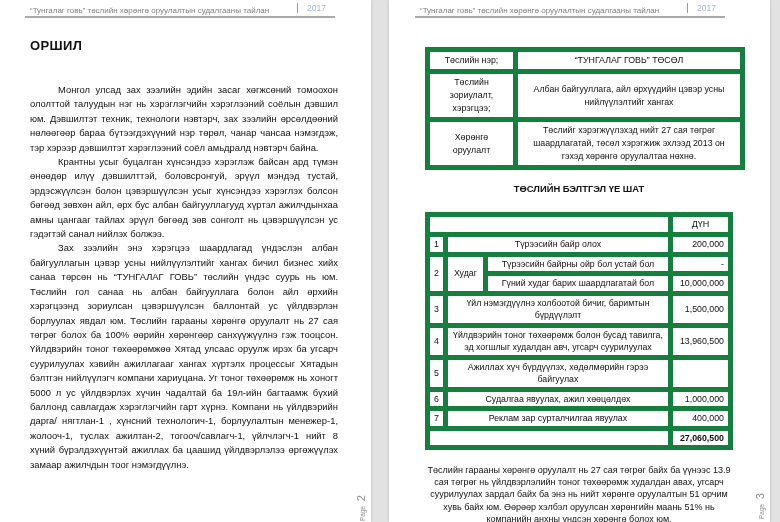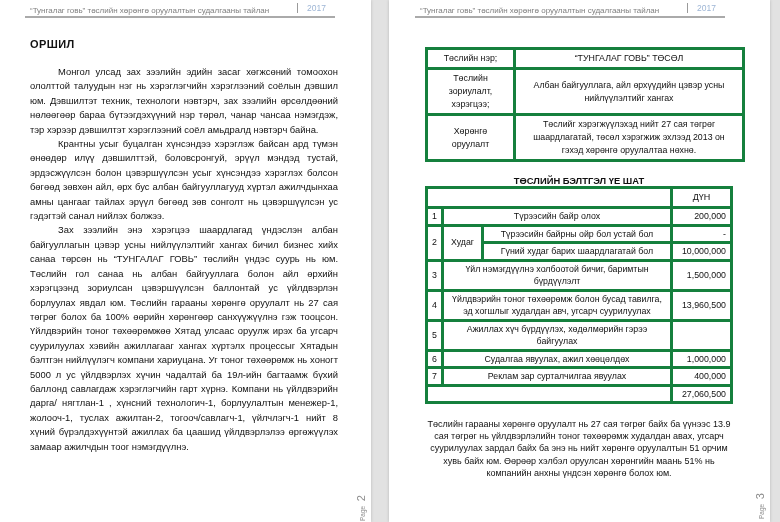--- a/index.html
+++ b/index.html
@@ -15,44 +15,44 @@
   
   .page-header { display:flex; align-items:center; border-bottom:2px solid #aaaaaa; height:18px; }
   .page-left .page-header { margin:0 36px 0 25px; }
   .page-right .page-header { margin:0 45px 0 26px; }
   .header-title { flex:1; font-size:8px; color:#808080; padding:4px 2px 0 5px; white-space:nowrap; overflow:hidden; }
   .header-year { width:38px; border-left:1px solid #9a9a9a; color:#9db5d5; font-weight:normal;
                  font-size:8.5px; display:flex; align-items:center; justify-content:center; }
 
   
   .content-left { padding:20px 33px 0 30px; }
-  .h-intro { font-size:11px; font-weight:bold; letter-spacing:0.4px; margin-bottom:15px; }
+  .h-intro { font-size:13px; font-weight:bold; letter-spacing:0.4px; margin-bottom:30px; }
   .content-left p { font-size:9.4px; line-height:14.4px; text-align:justify; text-indent:28px; }
 
   
   .content-right { padding:20px 25px 0 36px; }
   .h-summary { font-size:9.6px; font-weight:bold; letter-spacing:0.4px; }
 
   table { border-collapse:collapse; }
-  td { border:3px solid #15803d; vertical-align:middle; }
+  td { border:5px solid #15803d; vertical-align:middle; }
 
   .summary-table { width:320px; margin-top:9px; table-layout:fixed; }
   .summary-table td { font-size:8.8px; line-height:13px; text-align:center; padding:2px 6px; }
   .summary-table .s-label { width:88px; }
   .pre { white-space:pre-wrap; }
 
   .stage-heading { width:308px; text-align:center; font-weight:bold; font-size:9.4px; margin-top:13px; }
-  .stage-table { width:308px; }
+  .stage-table { width:308px; margin-top:18px; }
   .stage-table td { font-size:8.8px; line-height:12.5px; padding:1px 4px; text-align:center; }
   .stage-table .amt { text-align:right; width:60px; padding-right:4px; }
   .stage-table .num { width:16px; }
   .stage-table .grp { width:40px; }
   .stage-table .hdr-empty { height:20px; }
   .stage-table .amt-h { text-align:center; font-size:9px; }
-  .stage-table .total td { font-weight:normal; height:16px; }
+  .stage-table .total td { font-weight:bold; height:16px; }
 
   .closing { width:308px; margin-top:14px; text-align:center; font-size:9px; line-height:12.2px; }
 
   
   .page-num { position:absolute; width:44px; height:14px; transform:rotate(-90deg);
               color:#8c8c8c; white-space:nowrap; text-align:left; }
   .page-left .page-num { left:336px; top:492px; }
   .page-right .page-num { left:346px; top:490px; }
   .pn-word { font-size:6.5px; }
   .pn-num { font-size:11px; }

